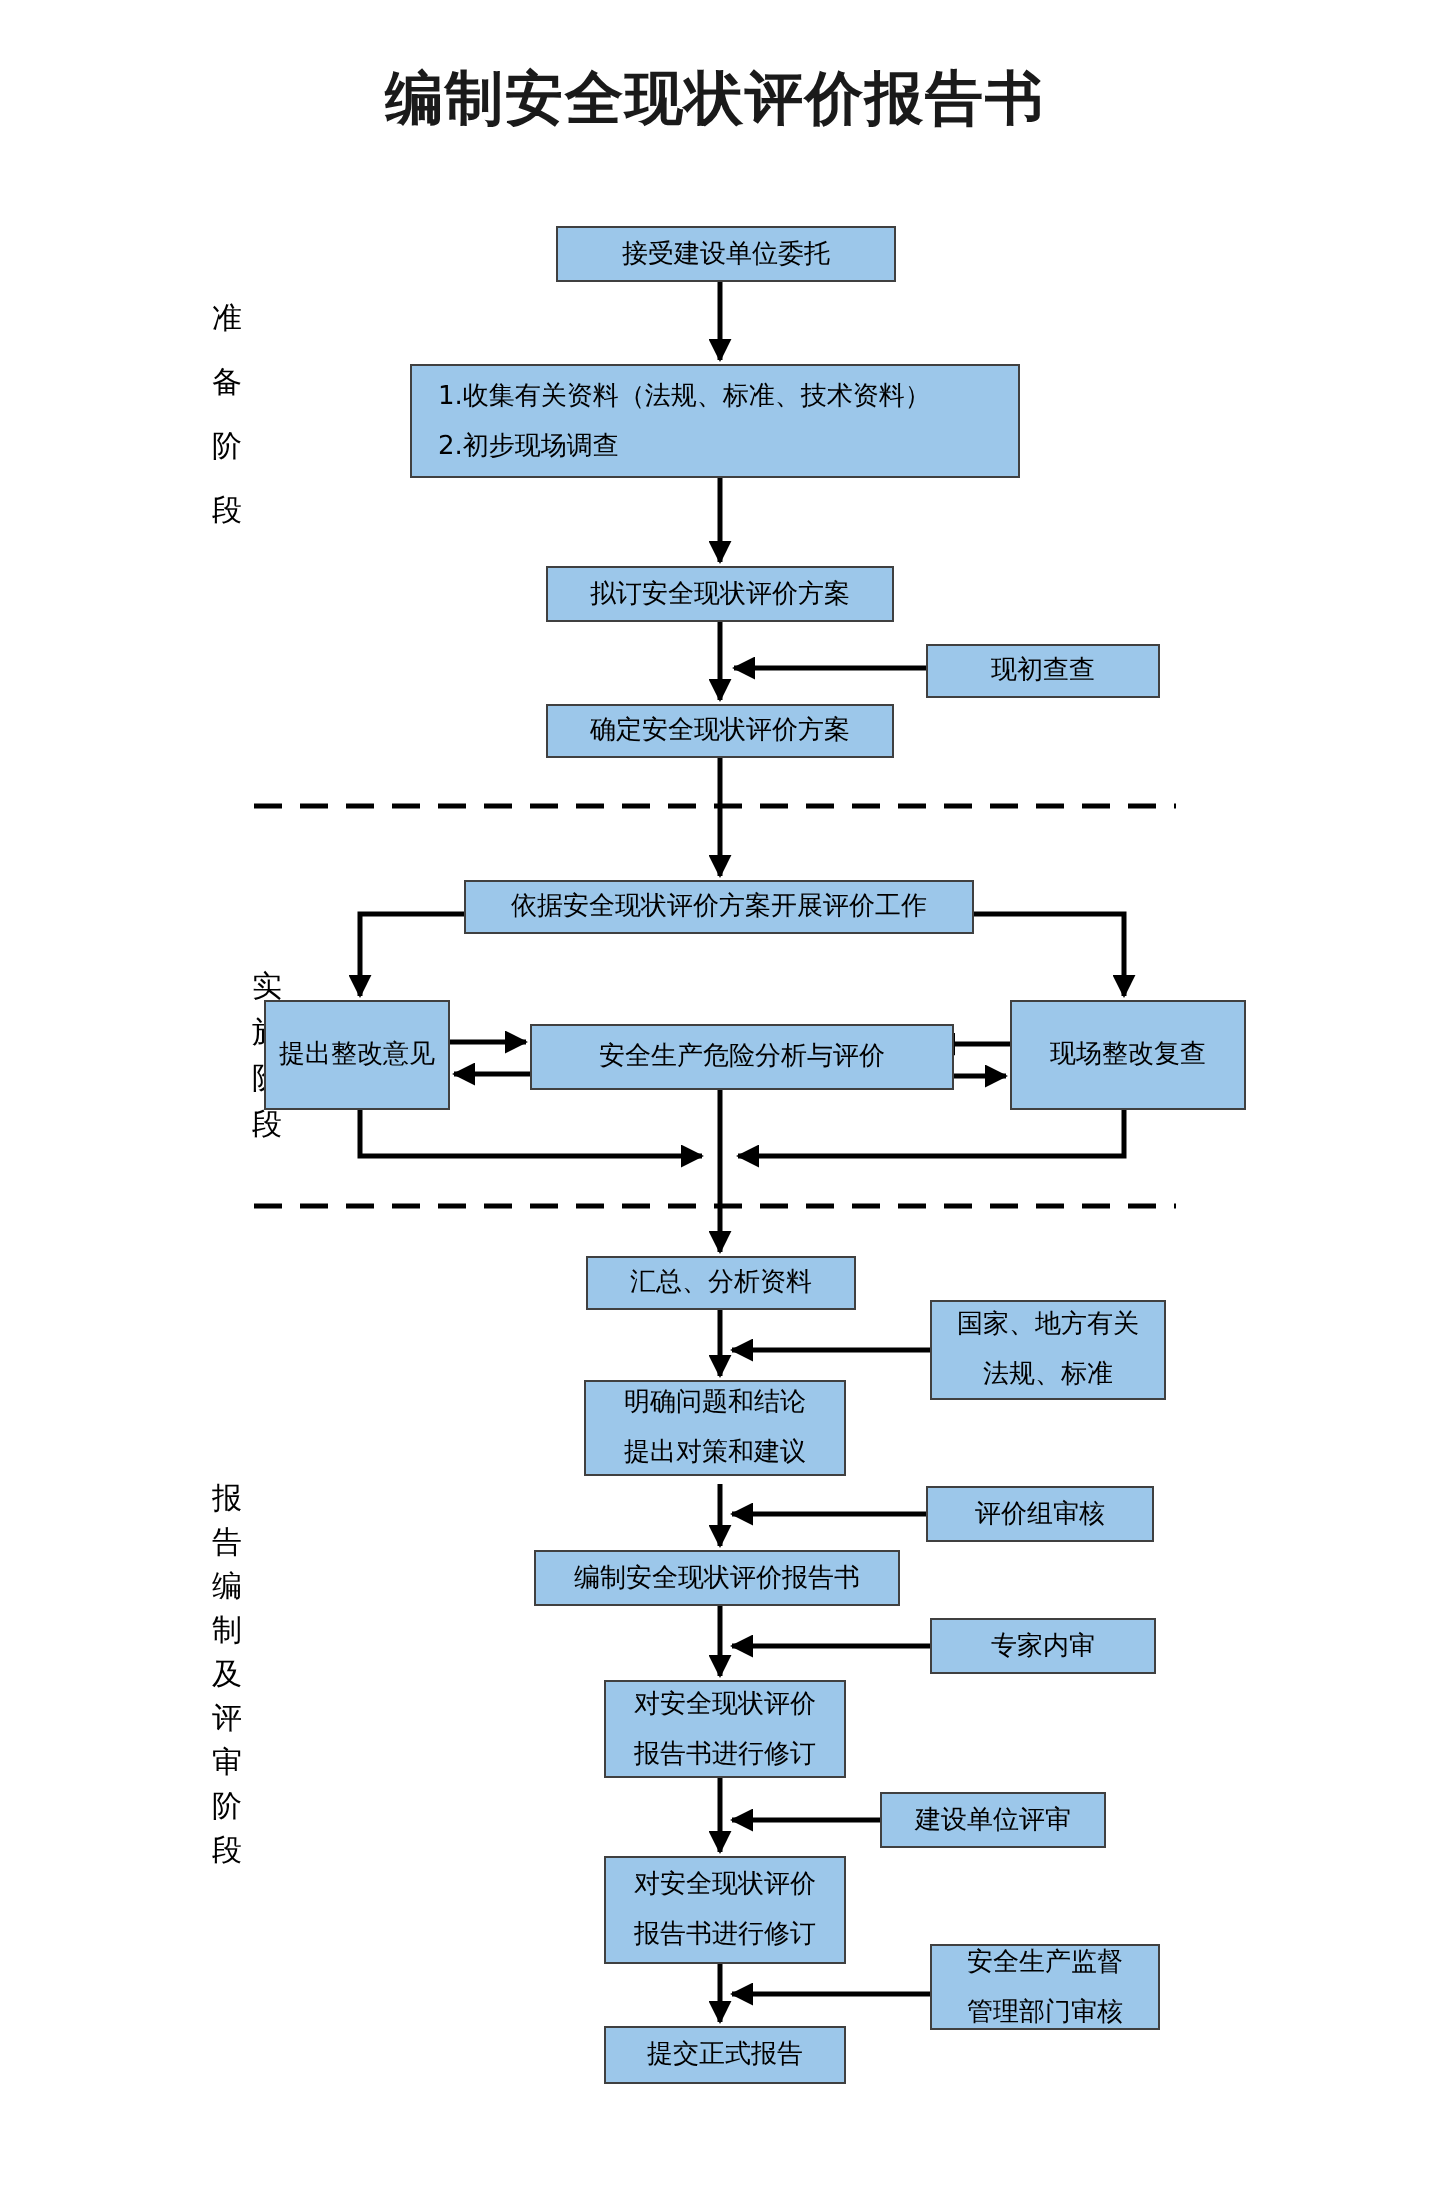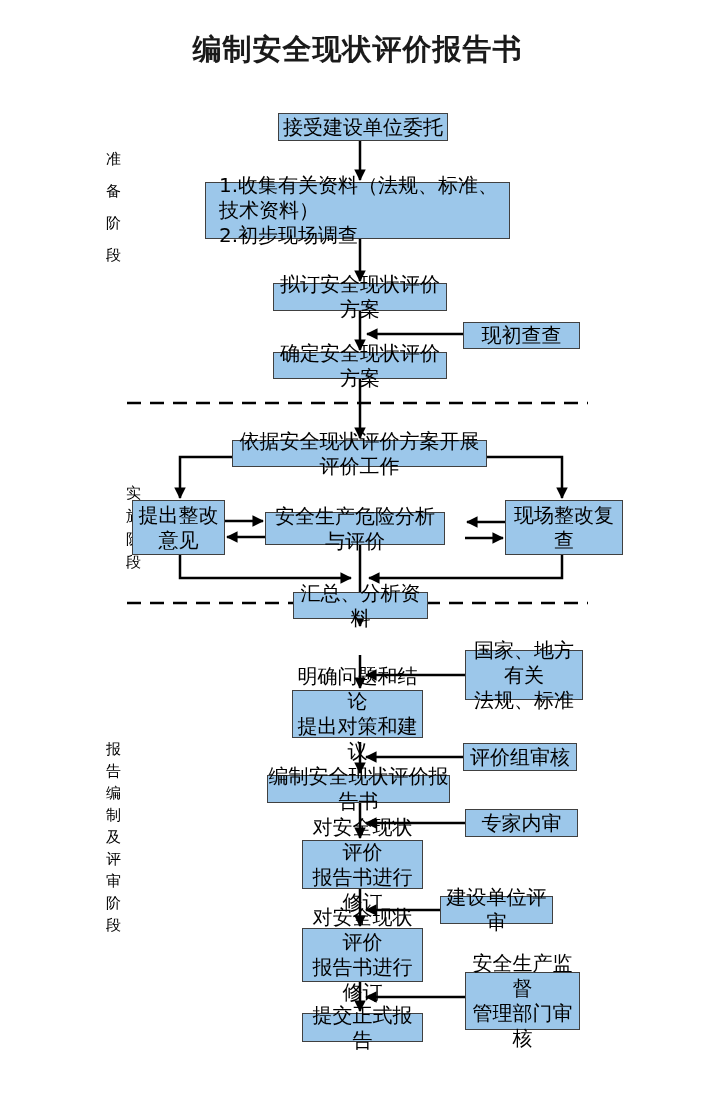--- a/index.html
+++ b/index.html
@@ -3,21 +3,21 @@
 <meta charset="utf-8">
 <style>
   html,body{margin:0;padding:0;background:#fff;}
   .flowchart{position:relative;width:715px;height:1100px;background:#ffffff;
     font-family:"DejaVu Sans",sans-serif;overflow:hidden;}
   .title{position:absolute;top:30px;left:0;width:100%;text-align:center;
     font-size:29px;font-weight:bold;color:#1a1a1a;letter-spacing:1px;}
   .box{position:absolute;box-sizing:border-box;
     background:var(--box-fill,#9CC7EA);border:1.5px solid var(--box-border,#404040);
     display:flex;align-items:center;justify-content:center;
-    font-size:20px;line-height:25px;color:#000;text-align:center;white-space:pre-line;}
+    font-size:13px;line-height:25px;color:#000;text-align:center;white-space:pre-line;}
   .box.left-align{justify-content:flex-start;text-align:left;padding-left:13px;}
   .phase{position:absolute;width:17px;font-size:15px;color:#000;
     text-align:center;word-break:break-all;}
   .p1{line-height:32px;}
   .p2{line-height:23px;}
   .p3{line-height:22px;}
   svg.wires{position:absolute;left:0;top:0;pointer-events:none;}
   .wire{stroke:var(--line-color,#000);stroke-width:2.5;fill:none;}
   .dashed{stroke:var(--line-color,#000);stroke-width:2.5;fill:none;stroke-dasharray:14 9;}
   .ah{fill:var(--line-color,#000);}
@@ -73,33 +73,33 @@
 
   <div class="box" style="left:278px;top:113px;width:170px;height:28px;">接受建设单位委托</div>
   <div class="box left-align" style="left:205px;top:182px;width:305px;height:57px;">1.收集有关资料（法规、标准、技术资料）
 2.初步现场调查</div>
   <div class="box" style="left:273px;top:283px;width:174px;height:28px;">拟订安全现状评价方案</div>
   <div class="box" style="left:463px;top:322px;width:117px;height:27px;">现初查查</div>
   <div class="box" style="left:273px;top:352px;width:174px;height:27px;">确定安全现状评价方案</div>
 
   <div class="box" style="left:232px;top:440px;width:255px;height:27px;">依据安全现状评价方案开展评价工作</div>
   <div class="box" style="left:132px;top:500px;width:93px;height:55px;">提出整改意见</div>
-  <div class="box" style="left:265px;top:512px;width:180px;height:33px;">安全生产危险分析与评价</div>
+  <div class="box" style="left:265px;top:512px;width:212px;height:33px;">安全生产危险分析与评价</div>
   <div class="box" style="left:505px;top:500px;width:118px;height:55px;">现场整改复查</div>
 
-  <div class="box" style="left:293px;top:592px;width:135px;height:27px;">汇总、分析资料</div>
+  <div class="box" style="left:293px;top:628px;width:135px;height:27px;">汇总、分析资料</div>
   <div class="box" style="left:465px;top:650px;width:118px;height:50px;">国家、地方有关
 法规、标准</div>
   <div class="box" style="left:292px;top:690px;width:131px;height:48px;">明确问题和结论
 提出对策和建议</div>
   <div class="box" style="left:463px;top:743px;width:114px;height:28px;">评价组审核</div>
   <div class="box" style="left:267px;top:775px;width:183px;height:28px;">编制安全现状评价报告书</div>
   <div class="box" style="left:465px;top:809px;width:113px;height:28px;">专家内审</div>
   <div class="box" style="left:302px;top:840px;width:121px;height:49px;">对安全现状评价
 报告书进行修订</div>
   <div class="box" style="left:440px;top:896px;width:113px;height:28px;">建设单位评审</div>
   <div class="box" style="left:302px;top:928px;width:121px;height:54px;">对安全现状评价
 报告书进行修订</div>
-  <div class="box" style="left:465px;top:972px;width:115px;height:58px;">安全生产监督
+  <div class="box" style="left:465px;top:972px;width:115px;height:43px;">安全生产监督
 管理部门审核</div>
   <div class="box" style="left:302px;top:1013px;width:121px;height:29px;">提交正式报告</div>
 
 </div>
 
 </body></html>

